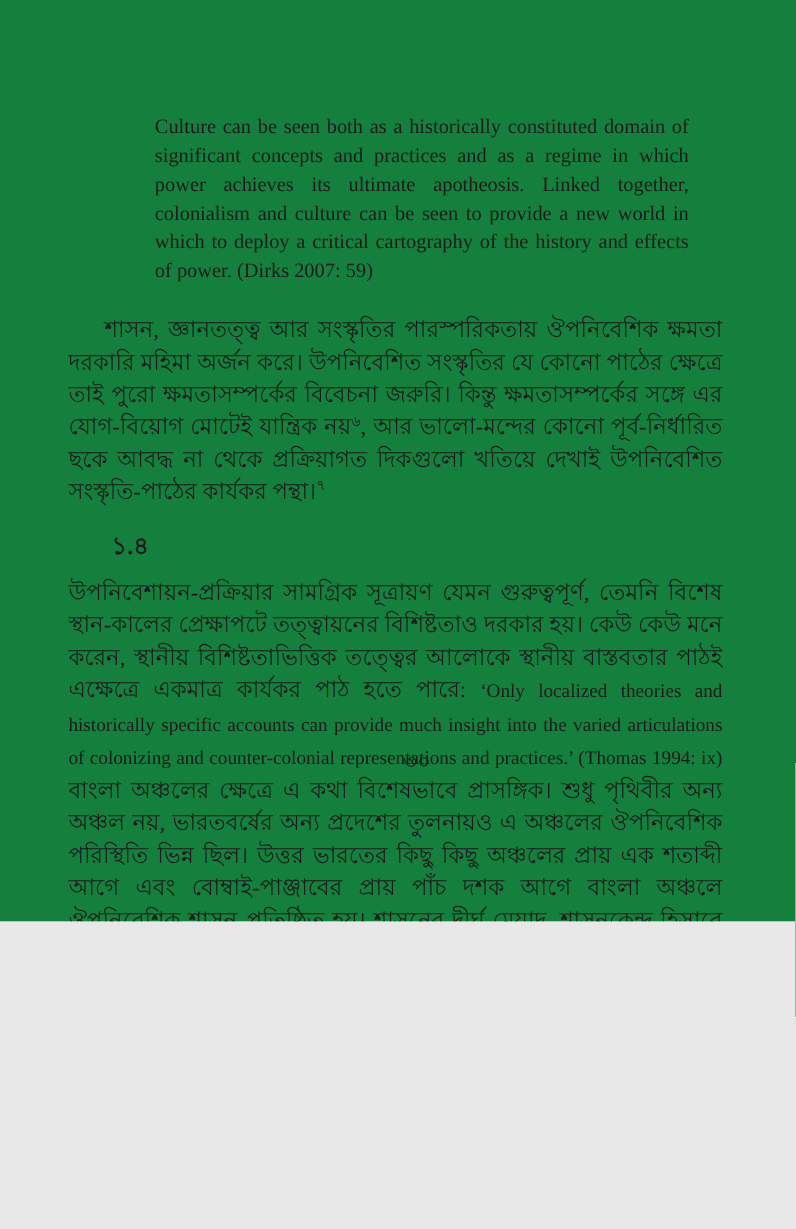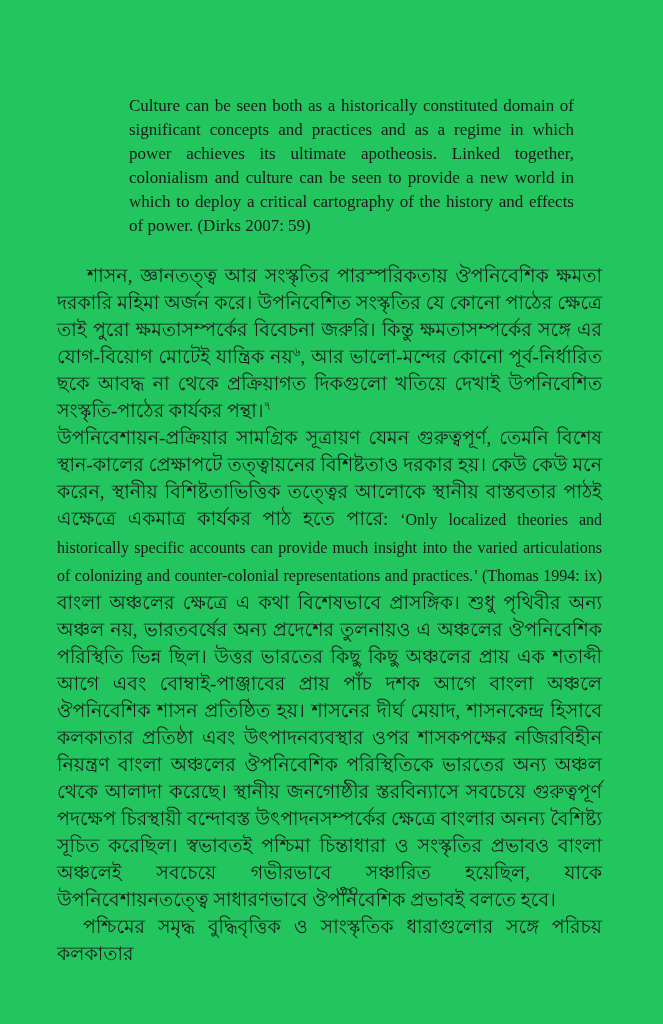--- a/index.html
+++ b/index.html
@@ -3,23 +3,23 @@
 <meta charset="utf-8">
 <style>
   html, body {
     margin: 0;
     padding: 0;
     background: #e8e8e8;
   }
   .page {
     position: relative;
     width: 663px;
-    height: 1024px;
+    height: 768px;
     margin: 0 auto;
-    background: #22c55e;
+    background: #15803d;
     color: #1b1b1b;
     overflow: hidden;
   }
   .content {
     position: absolute;
     left: 57px;
     top: 94px;
     width: 545px;
   }
   
@@ -79,20 +79,21 @@
 </head>
 <body>
 
 <div class="page">
   <div class="content">
 
     <blockquote class="block-quote">Culture can be seen both as a historically constituted domain of significant concepts and practices and as a regime in which power achieves its ultimate apotheosis. Linked together, colonialism and culture can be seen to provide a new world in which to deploy a critical cartography of the history and effects of power. (Dirks 2007: 59)</blockquote>
 
     <p class="para para-first"><span>শাসন, জ্ঞানতত্ত্ব আর সংস্কৃতির পারস্পরিকতায় ঔপনিবেশিক ক্ষমতা দরকারি মহিমা অর্জন করে। উপনিবেশিত সংস্কৃতির যে কোনো পাঠের ক্ষেত্রে তাই পুরো ক্ষমতাসম্পর্কের বিবেচনা জরুরি। কিন্তু ক্ষমতাসম্পর্কের সঙ্গে এর যোগ-বিয়োগ মোটেই যান্ত্রিক নয়</span><sup>৬</sup><span>, আর ভালো-মন্দের কোনো পূর্ব-নির্ধারিত ছকে আবদ্ধ না থেকে প্রক্রিয়াগত দিকগুলো খতিয়ে দেখাই উপনিবেশিত সংস্কৃতি-পাঠের কার্যকর পন্থা।</span><sup>৭</sup></p>
 
+    <h2 class="section-heading">১.৪</h2>
 
     <p class="para"><span>উপনিবেশায়ন-প্রক্রিয়ার সামগ্রিক সূত্রায়ণ যেমন গুরুত্বপূর্ণ, তেমনি বিশেষ স্থান-কালের প্রেক্ষাপটে তত্ত্বায়নের বিশিষ্টতাও দরকার হয়। কেউ কেউ মনে করেন, স্থানীয় বিশিষ্টতাভিত্তিক তত্ত্বের আলোকে স্থানীয় বাস্তবতার পাঠই এক্ষেত্রে একমাত্র কার্যকর পাঠ হতে পারে: </span><span class="en-inline">‘Only localized theories and historically specific accounts can provide much insight into the varied articulations of colonizing and counter-colonial representations and practices.’ (Thomas 1994: ix) </span><span>বাংলা অঞ্চলের ক্ষেত্রে এ কথা বিশেষভাবে প্রাসঙ্গিক। শুধু পৃথিবীর অন্য অঞ্চল নয়, ভারতবর্ষের অন্য প্রদেশের তুলনায়ও এ অঞ্চলের ঔপনিবেশিক পরিস্থিতি ভিন্ন ছিল। উত্তর ভারতের কিছু কিছু অঞ্চলের প্রায় এক শতাব্দী আগে এবং বোম্বাই-পাঞ্জাবের প্রায় পাঁচ দশক আগে বাংলা অঞ্চলে ঔপনিবেশিক শাসন প্রতিষ্ঠিত হয়। শাসনের দীর্ঘ মেয়াদ, শাসনকেন্দ্র হিসাবে কলকাতার প্রতিষ্ঠা এবং উৎপাদনব্যবস্থার ওপর শাসকপক্ষের নজিরবিহীন নিয়ন্ত্রণ বাংলা অঞ্চলের ঔপনিবেশিক পরিস্থিতিকে ভারতের অন্য অঞ্চল থেকে আলাদা করেছে। স্থানীয় জনগোষ্ঠীর স্তরবিন্যাসে সবচেয়ে গুরুত্বপূর্ণ পদক্ষেপ চিরস্থায়ী বন্দোবস্ত উৎপাদনসম্পর্কের ক্ষেত্রে বাংলার অনন্য বৈশিষ্ট্য সূচিত করেছিল। স্বভাবতই পশ্চিমা চিন্তাধারা ও সংস্কৃতির প্রভাবও বাংলা অঞ্চলেই সবচেয়ে গভীরভাবে সঞ্চারিত হয়েছিল, যাকে উপনিবেশায়নতত্ত্বে সাধারণভাবে ঔপনিবেশিক প্রভাবই বলতে হবে।</span></p>
 
     <p class="para para-last">পশ্চিমের সমৃদ্ধ বুদ্ধিবৃত্তিক ও সাংস্কৃতিক ধারাগুলোর সঙ্গে পরিচয় কলকাতার</p>
 
   </div>
 
   <div class="page-number">৩০</div>
 </div>
 

